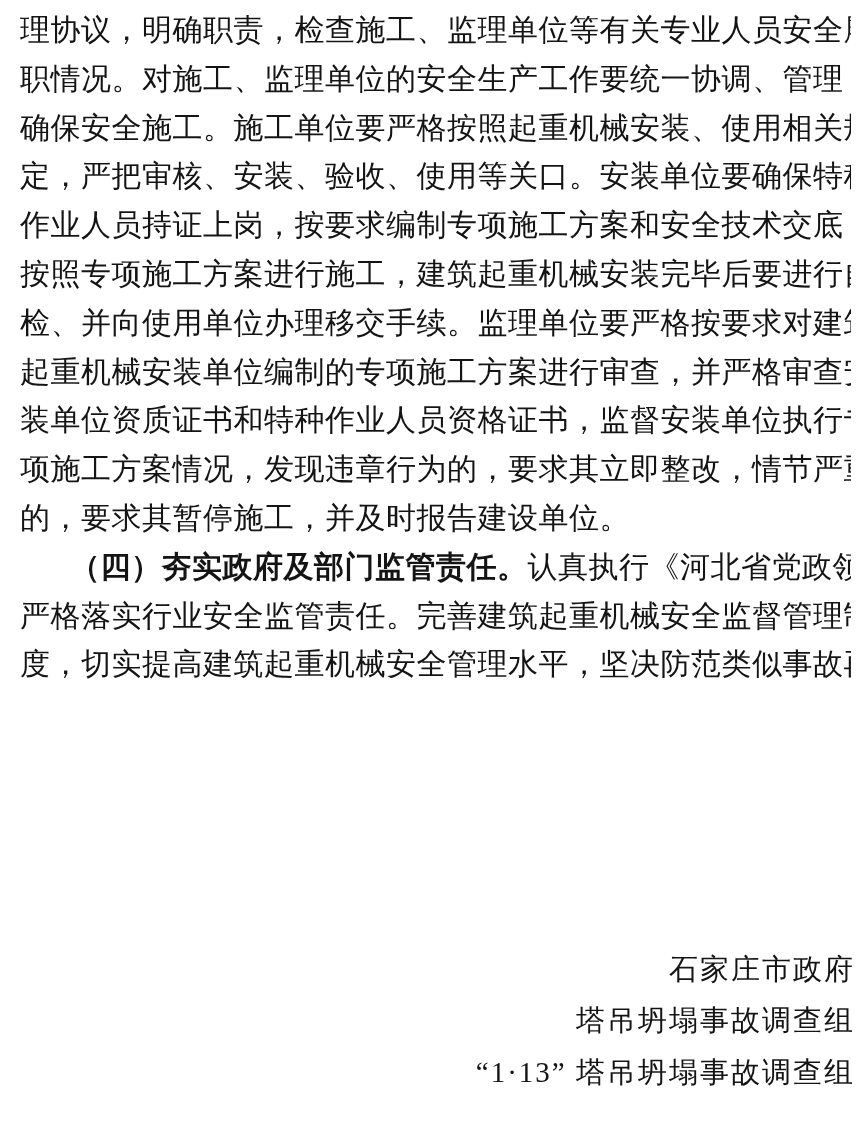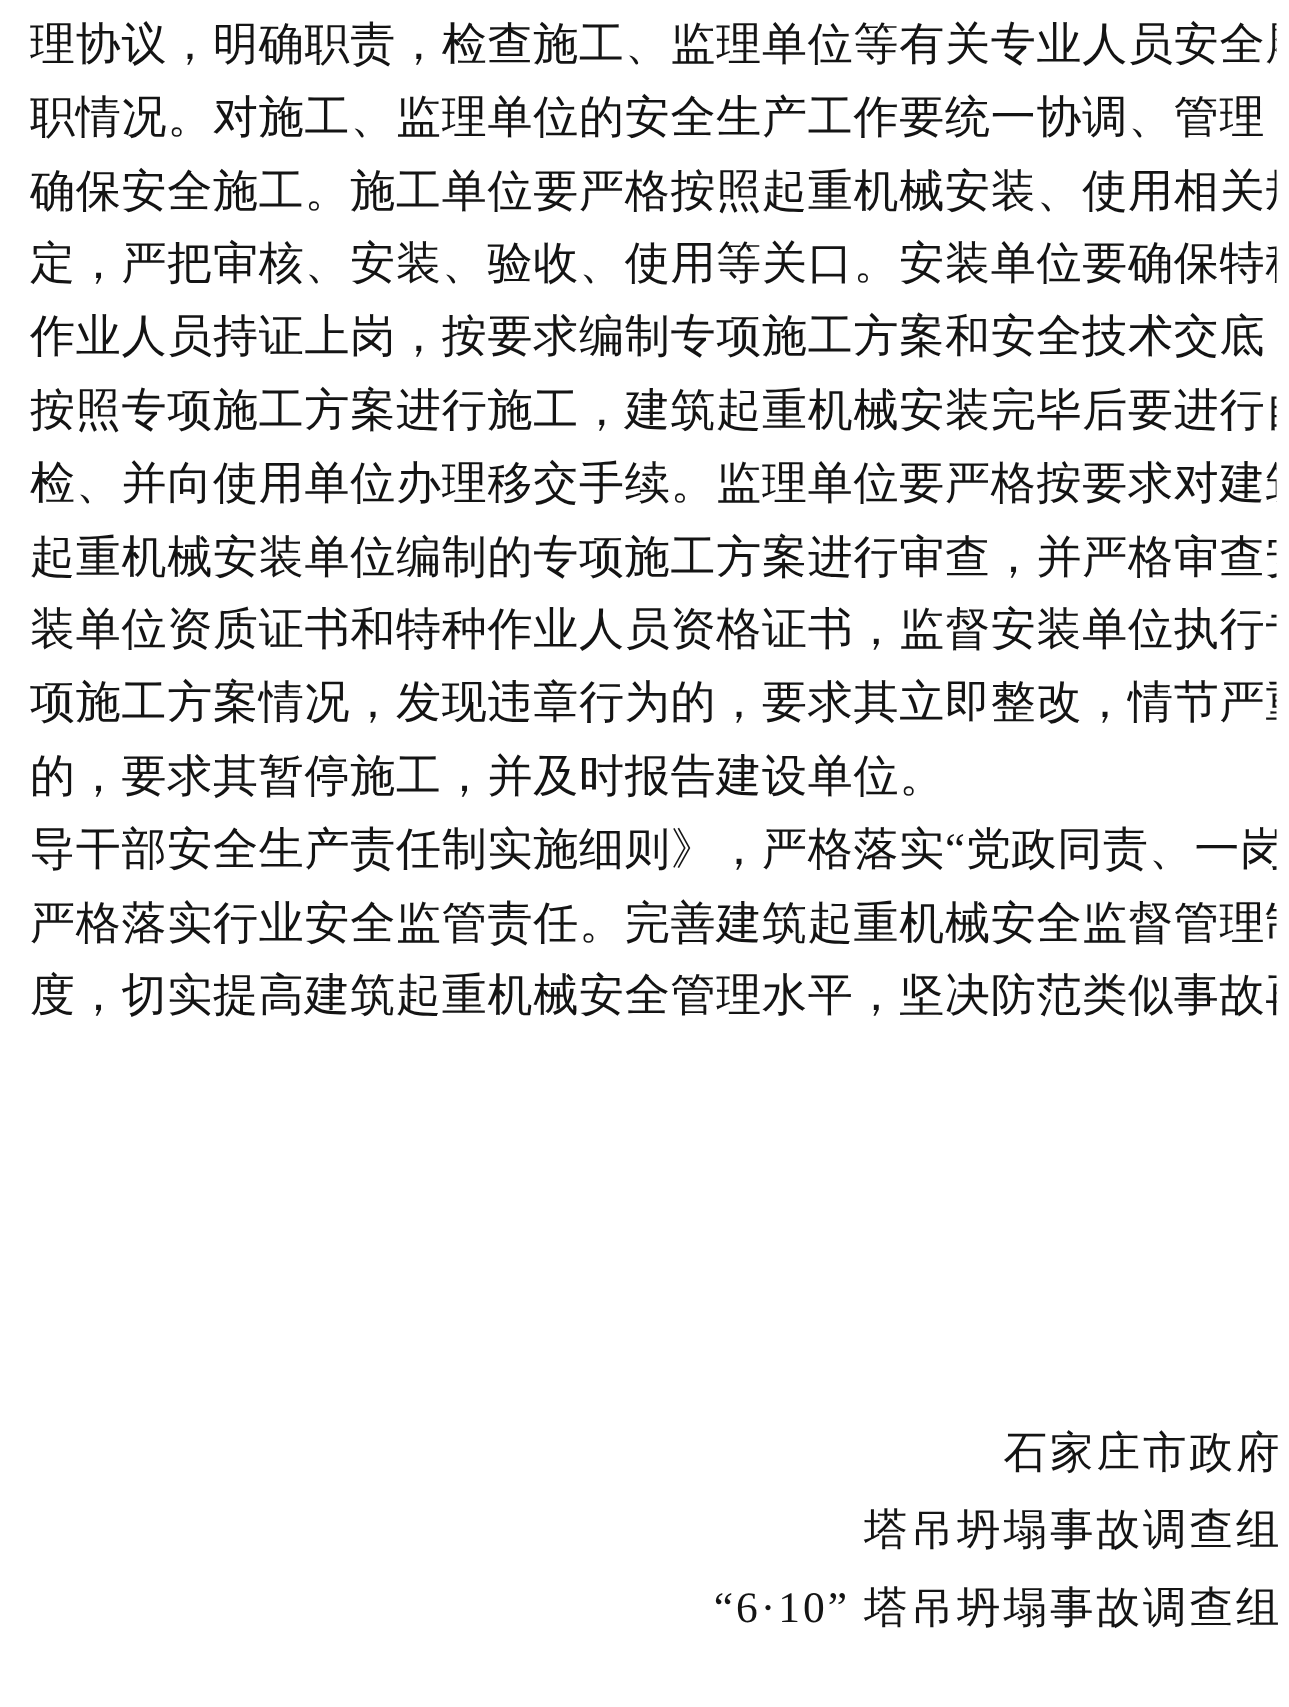--- a/index.html
+++ b/index.html
@@ -72,22 +72,22 @@
       <div class="line"><span>职情况。对施工、监理单位的安全生产工作要统一协调、管理，</span></div>
       <div class="line"><span>确保安全施工。施工单位要严格按照起重机械安装、使用相关规</span></div>
       <div class="line"><span>定，严把审核、安装、验收、使用等关口。安装单位要确保特种</span></div>
       <div class="line"><span>作业人员持证上岗，按要求编制专项施工方案和安全技术交底，</span></div>
       <div class="line"><span>按照专项施工方案进行施工，建筑起重机械安装完毕后要进行自</span></div>
       <div class="line"><span>检、并向使用单位办理移交手续。监理单位要严格按要求对建筑</span></div>
       <div class="line"><span>起重机械安装单位编制的专项施工方案进行审查，并严格审查安</span></div>
       <div class="line"><span>装单位资质证书和特种作业人员资格证书，监督安装单位执行专</span></div>
       <div class="line"><span>项施工方案情况，发现违章行为的，要求其立即整改，情节严重</span></div>
       <div class="line last-line"><span>的，要求其暂停施工，并及时报告建设单位。</span></div>
-      <div class="line"><span>导干部安全生产责任制实施细则》，严格落实“党政同责、一岗</span></div>
+      <div class="line indent"><span class="bold">（四）夯实政府及部门监管责任。</span><span>认真执行《河北省党政领</span></div>
       <div class="line"><span>严格落实行业安全监管责任。完善建筑起重机械安全监督管理制</span></div>
       <div class="line"><span>度，切实提高建筑起重机械安全管理水平，坚决防范类似事故再</span></div>
     </div>
   <div class="signature">
       <div class="sig-line">石家庄市政府</div>
       <div class="sig-line">塔吊坍塌事故调查组</div>
-      <div class="sig-line">“6·10” 塔吊坍塌事故调查组</div>
+      <div class="sig-line">“1·13” 塔吊坍塌事故调查组</div>
     </div>
 </div>
 
 </body></html>

